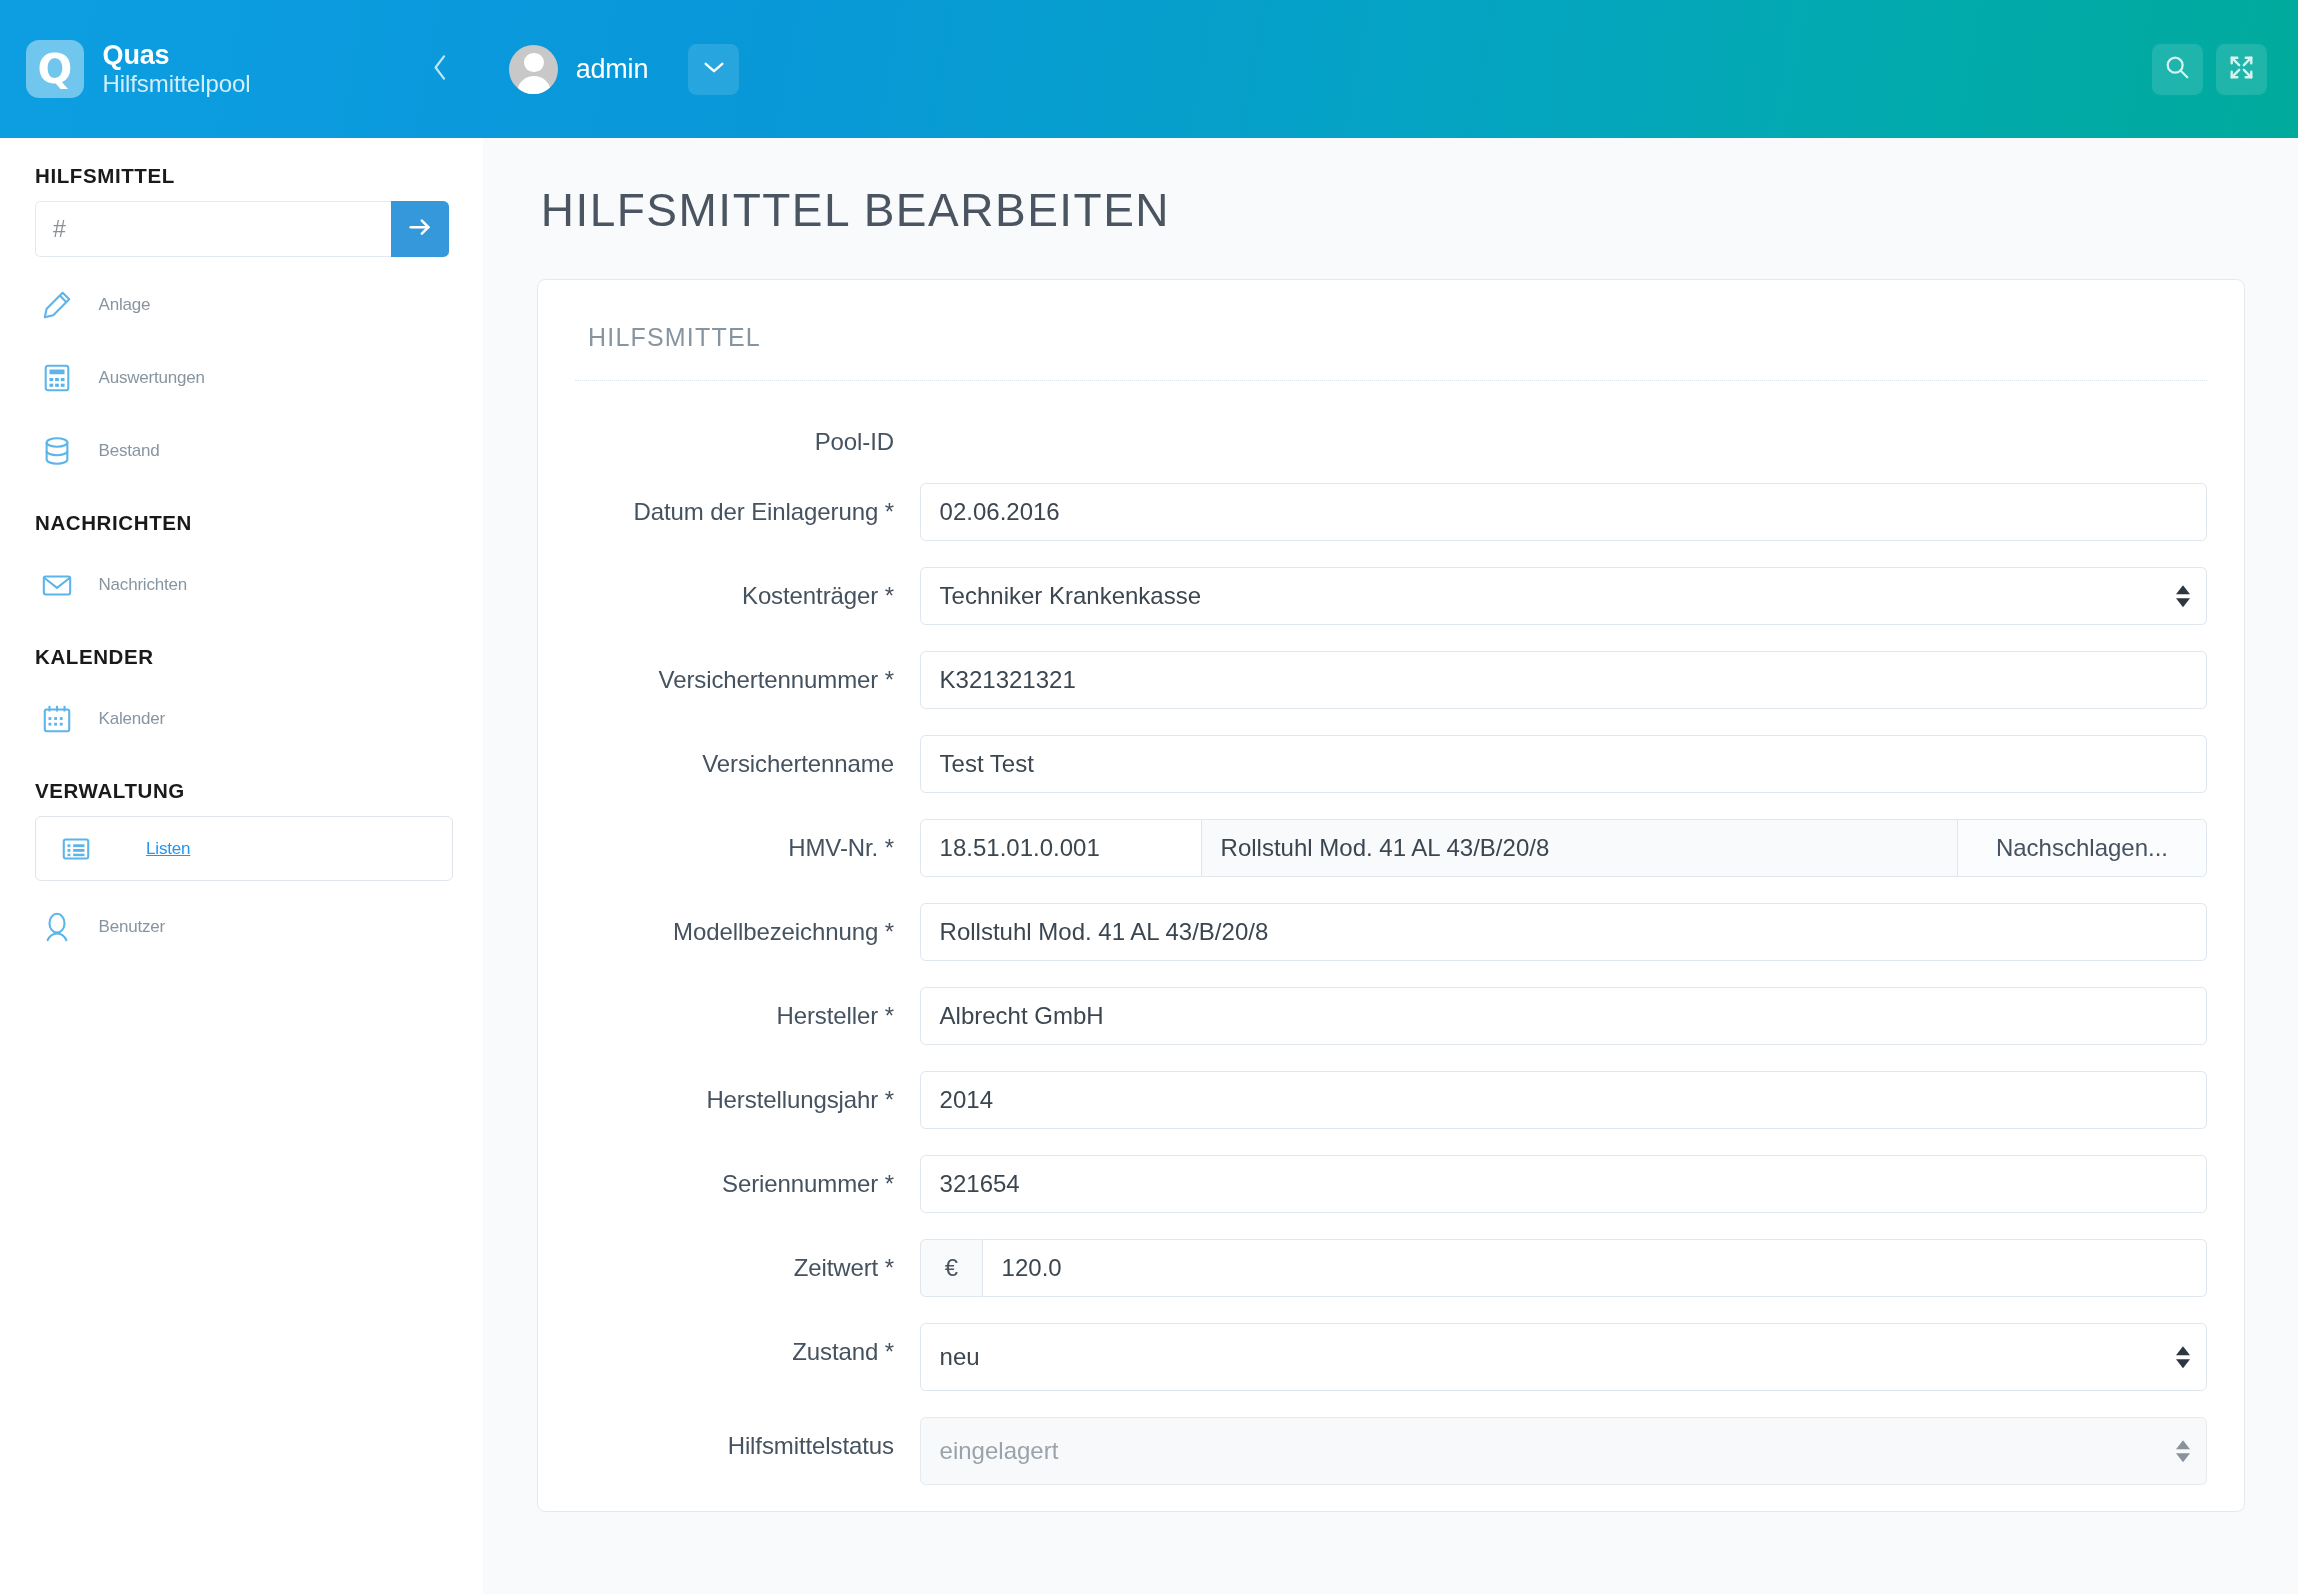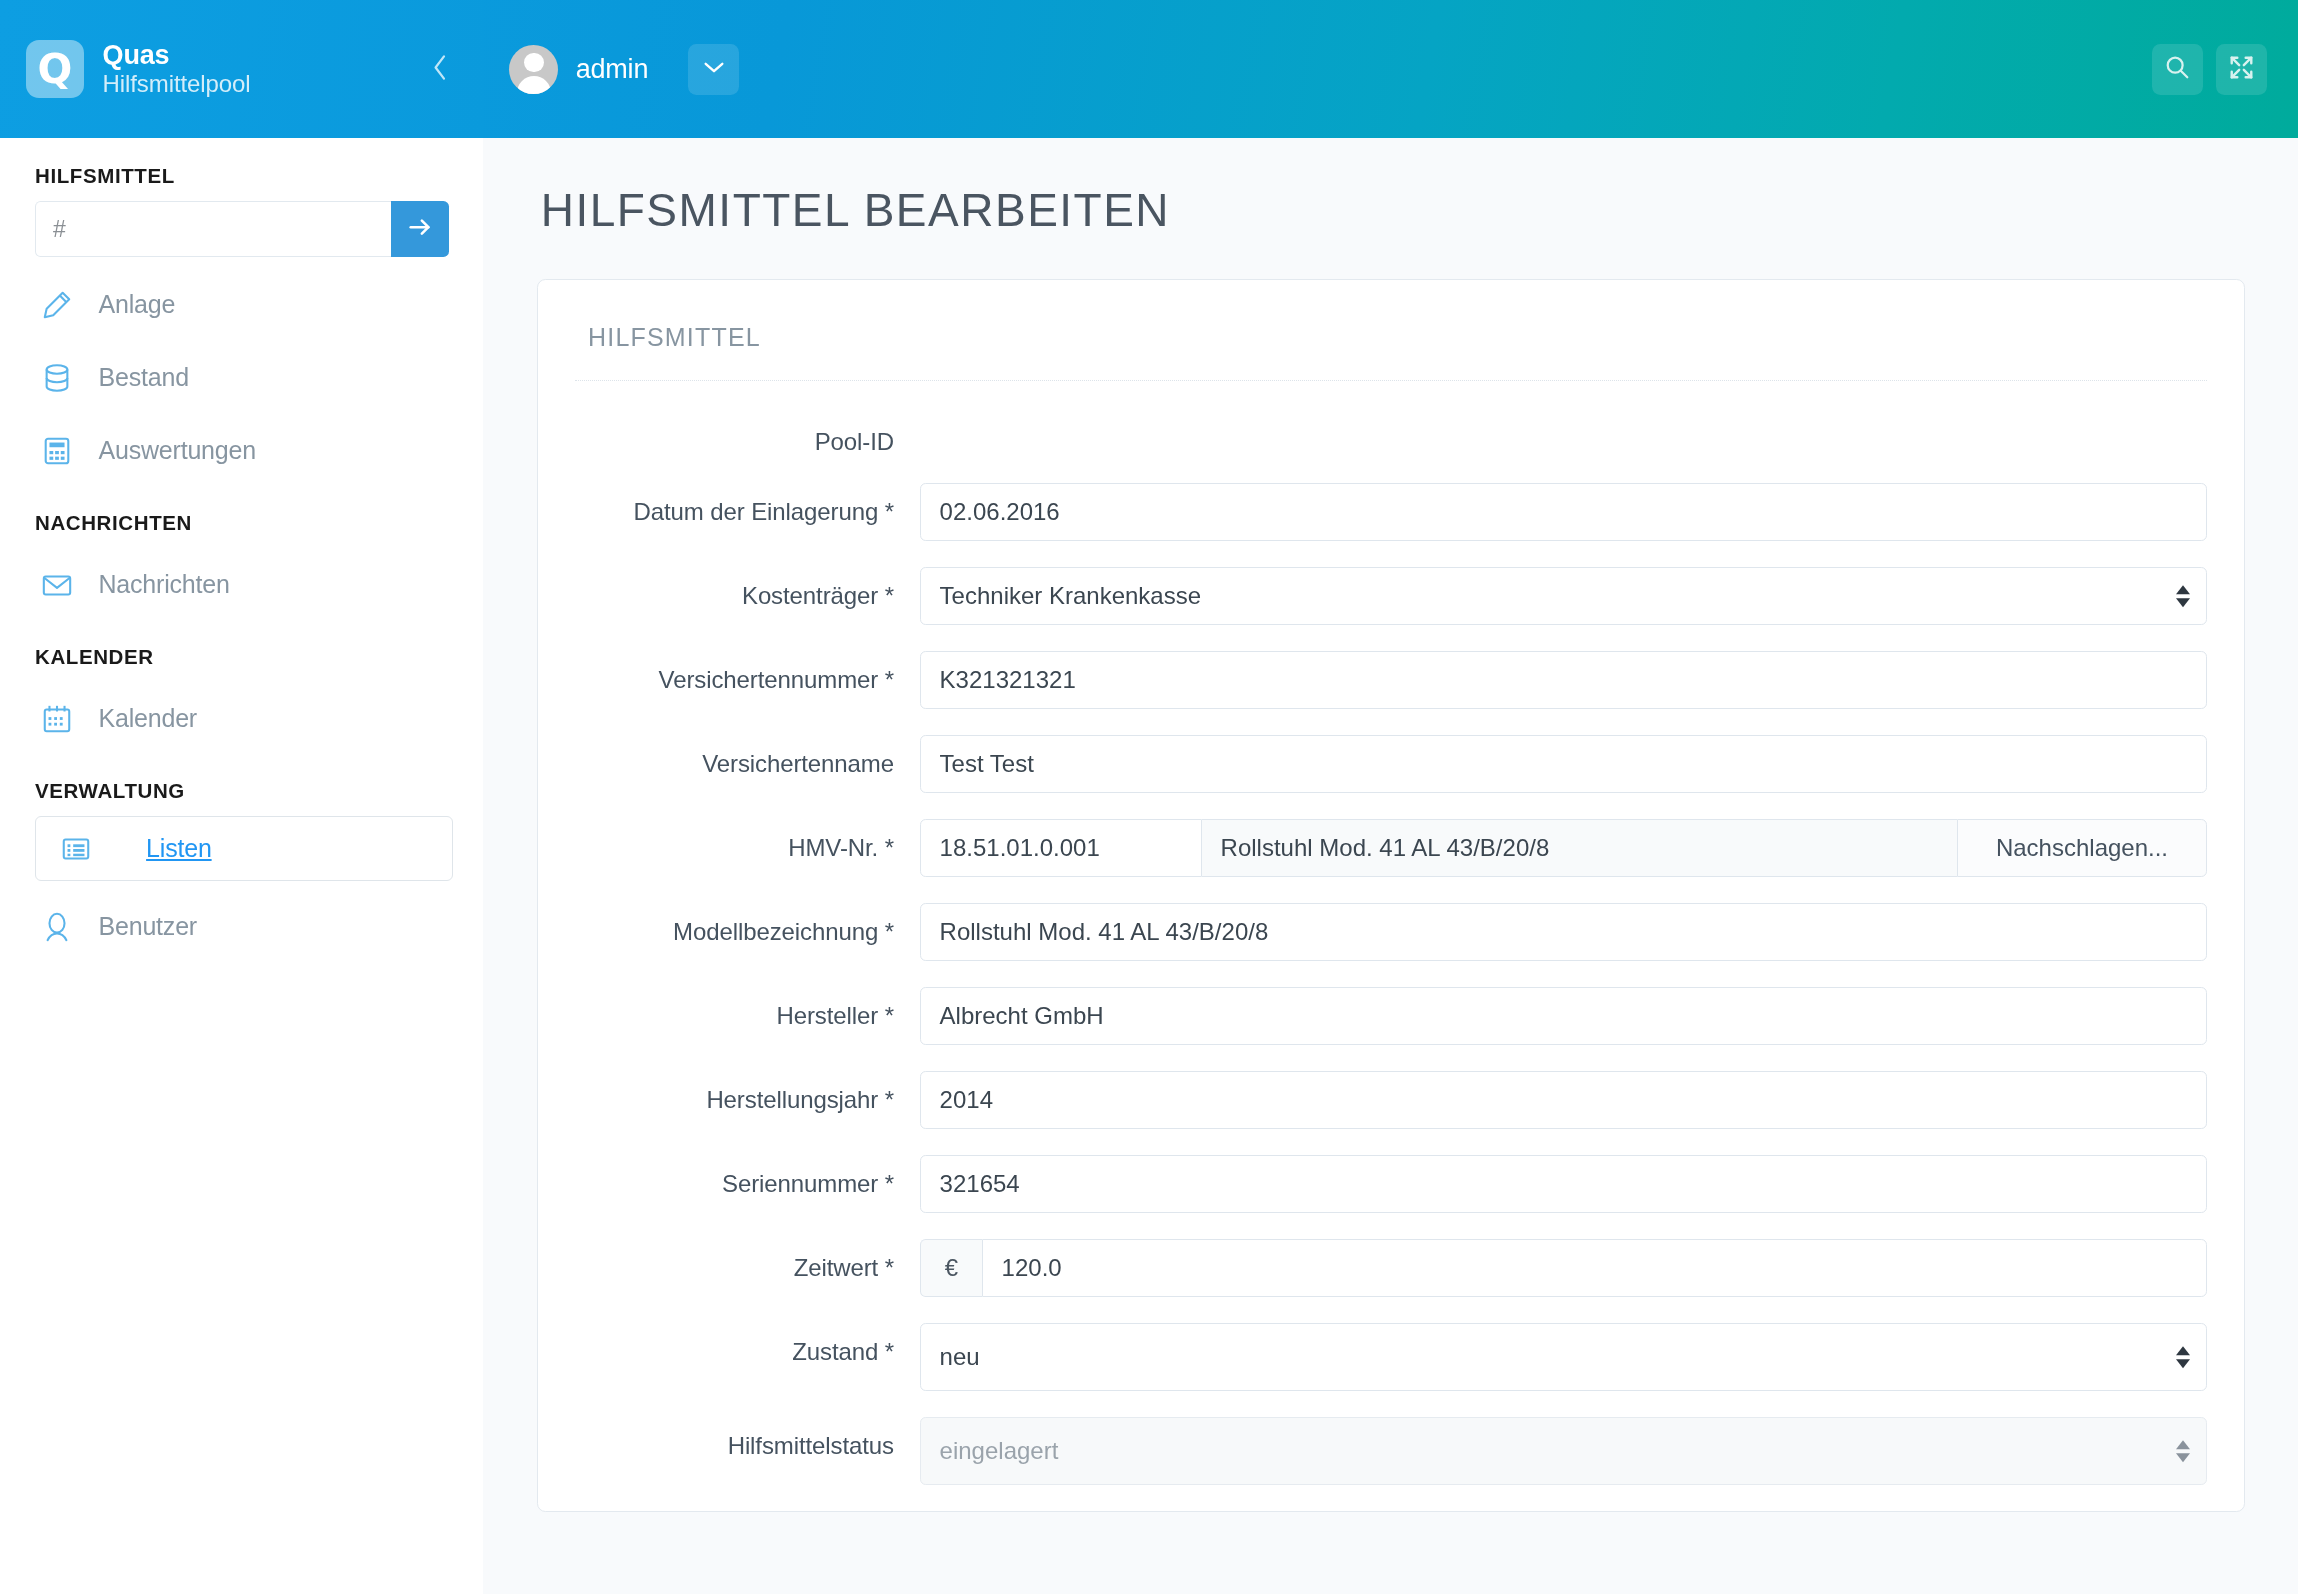--- a/index.html
+++ b/index.html
@@ -148,21 +148,21 @@
     text-decoration: none;
   }
   .nav-item .nav-ico {
     width: 43px; flex: 0 0 43px;
     display: flex; align-items: center; justify-content: center;
     color: #5bb4ea;
   }
   .nav-item .nav-ico svg { width: 32px; height: 32px; }
   .nav-item .nav-label {
     margin-left: 20.5px;
-    font-size: 25px; color: #8795a1;
+    font-size: 17px; color: #8795a1;
     letter-spacing: -0.2px;
   }
   .nav-item.active {
     margin: 0 30px 0 35px;
     padding-left: 0;
     border: 0.9px solid #dfe5ea;
     border-radius: 6px;
     height: 65px;
     background: #ffffff;
     gap: 28px;
@@ -390,47 +390,47 @@
 
   <div class="nav-list">
     <a class="nav-item">
       <span class="nav-ico">
         <svg viewBox="0 0 34 34" fill="none" stroke="#5bb4ea" stroke-width="2.2" stroke-linejoin="round">
           <path d="M23 4l7 7-17 17-9 2 2-9z"></path>
           <line x1="20" y1="7" x2="27" y2="14"></line>
         </svg>
       </span>
       <span class="nav-label">Anlage</span>
-    </a>
-    <a class="nav-item">
-      <span class="nav-ico">
-        <svg viewBox="0 0 34 34" fill="none" stroke="#5bb4ea" stroke-width="2.2">
-          <ellipse cx="17" cy="8" rx="11" ry="4.5"></ellipse>
-          <path d="M6 8v18c0 2.5 5 4.5 11 4.5s11-2 11-4.5V8"></path>
-          <path d="M6 17c0 2.5 5 4.5 11 4.5s11-2 11-4.5"></path>
-        </svg>
-      </span>
-      <span class="nav-label">Bestand</span>
     </a>
     <a class="nav-item">
       <span class="nav-ico">
         <svg viewBox="0 0 34 34" fill="none" stroke="#5bb4ea" stroke-width="2.2">
           <rect x="5" y="4" width="24" height="26" rx="2.5"></rect>
           <rect x="9" y="8" width="16" height="5" fill="#5bb4ea" stroke="none"></rect>
           <g fill="#5bb4ea" stroke="none">
             <rect x="9" y="17" width="4" height="3.4"></rect>
               <rect x="15" y="17" width="4" height="3.4"></rect>
               <rect x="21" y="17" width="4" height="3.4"></rect>
             <rect x="9" y="23" width="4" height="3.4"></rect>
               <rect x="15" y="23" width="4" height="3.4"></rect>
               <rect x="21" y="23" width="4" height="3.4"></rect>
           </g>
         </svg>
       </span>
       <span class="nav-label">Auswertungen</span>
+    </a>
+    <a class="nav-item">
+      <span class="nav-ico">
+        <svg viewBox="0 0 34 34" fill="none" stroke="#5bb4ea" stroke-width="2.2">
+          <ellipse cx="17" cy="8" rx="11" ry="4.5"></ellipse>
+          <path d="M6 8v18c0 2.5 5 4.5 11 4.5s11-2 11-4.5V8"></path>
+          <path d="M6 17c0 2.5 5 4.5 11 4.5s11-2 11-4.5"></path>
+        </svg>
+      </span>
+      <span class="nav-label">Bestand</span>
     </a>
   </div>
 
   <div class="side-heading nachrichten">NACHRICHTEN</div>
   <div class="nav-list">
     <a class="nav-item">
       <span class="nav-ico">
         <svg viewBox="0 0 34 34" fill="none" stroke="#5bb4ea" stroke-width="2.2" stroke-linejoin="round">
           <rect x="3" y="8" width="28" height="19" rx="2"></rect>
           <polyline points="3,9 17,20 31,9"></polyline>

